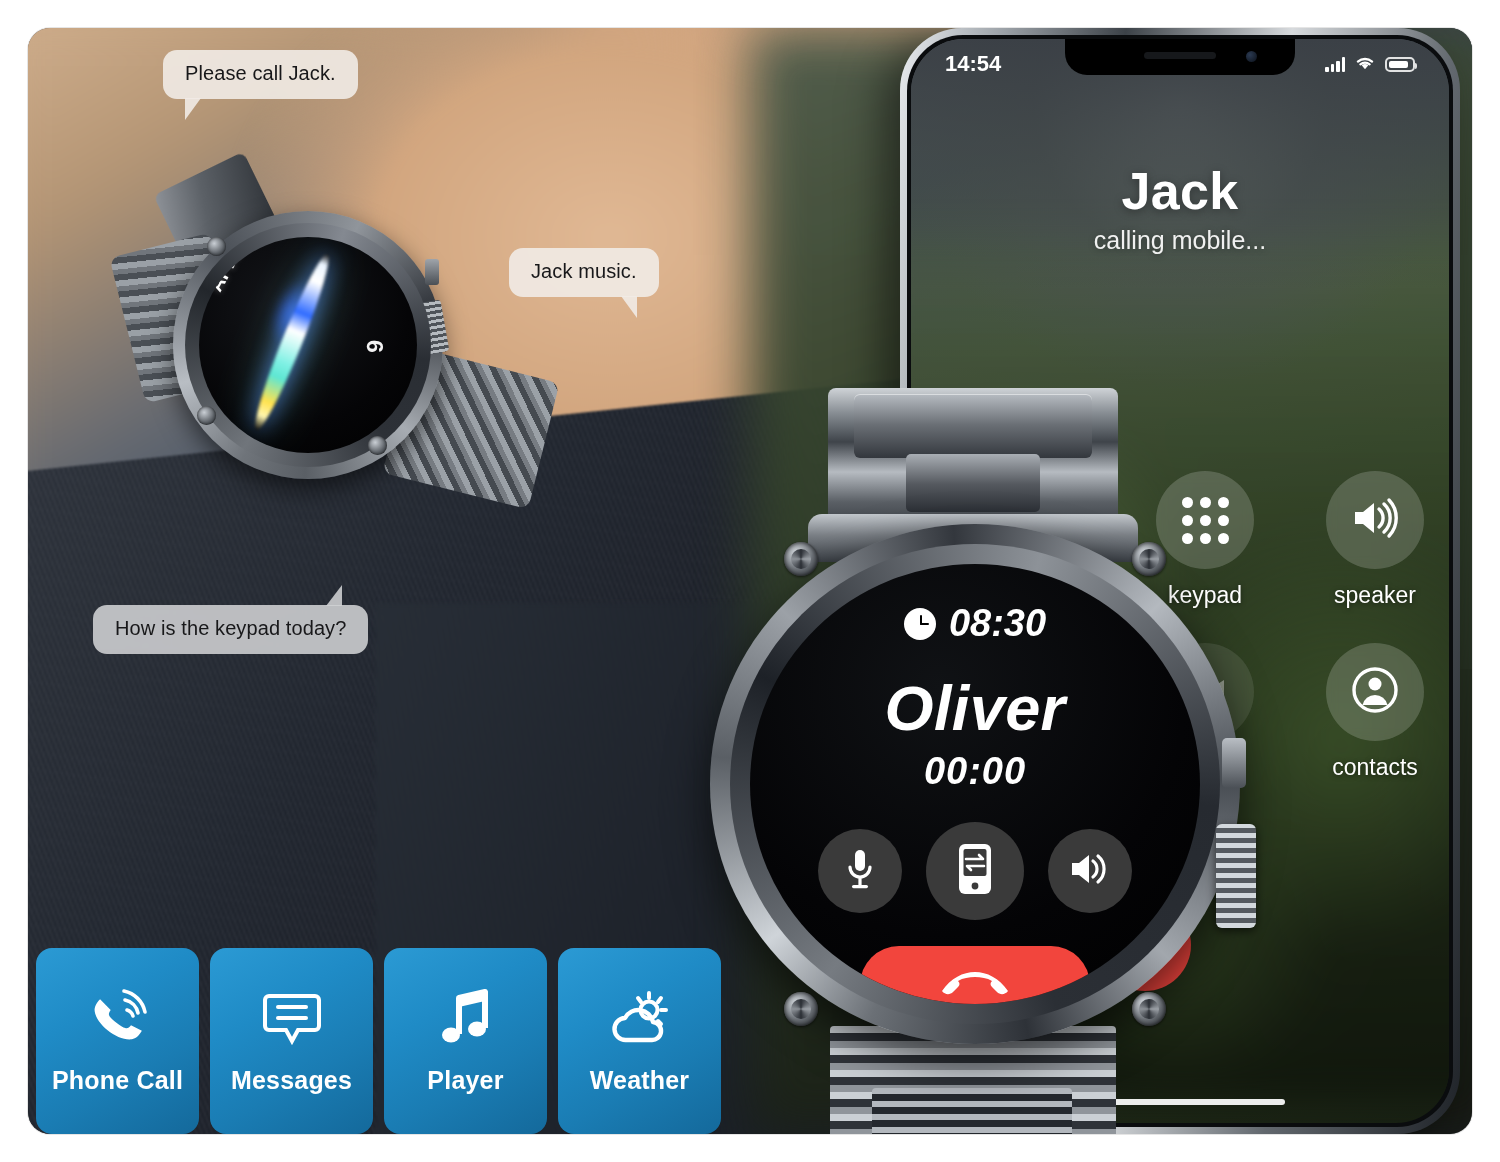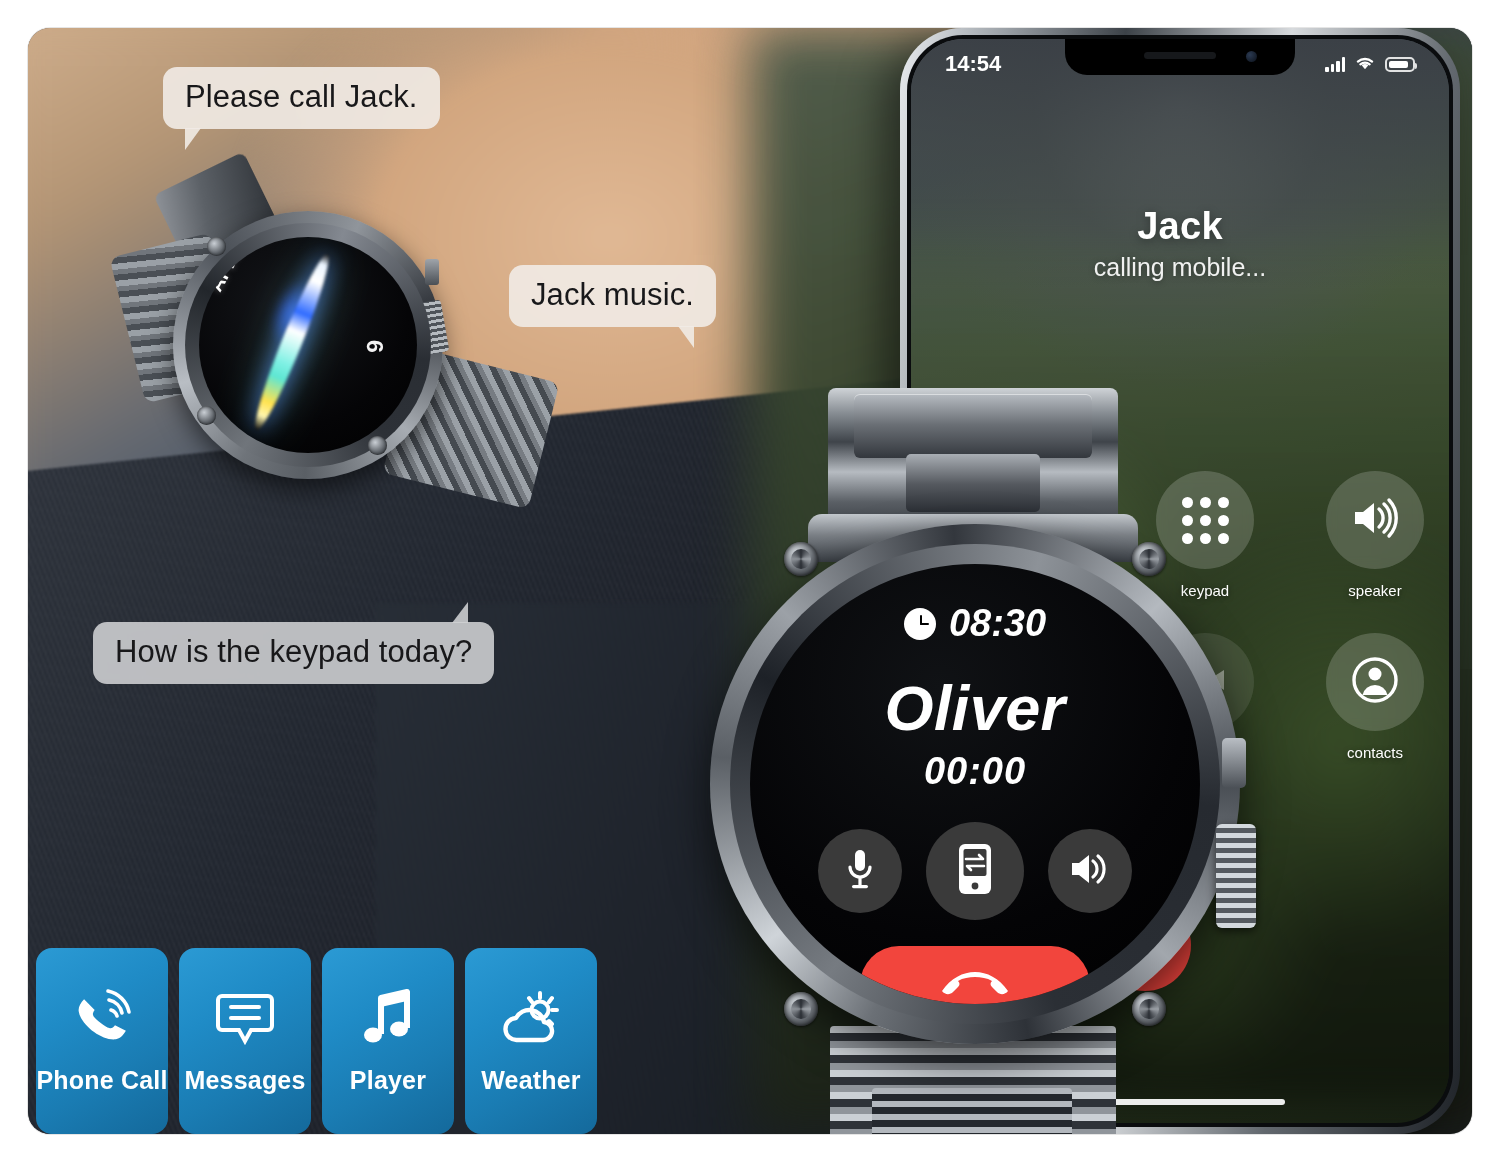--- a/index.html
+++ b/index.html
@@ -58,24 +58,23 @@
     position:absolute; left:6%; top:44%; width:26%; height:14%;
     background:linear-gradient(100deg,#e8e6e0,#c9c6bd);
     transform:rotate(-18deg); filter:blur(5px); opacity:.85;
     border-radius:40%;
   }
 
   
   .bubble{
     position:absolute; padding:12px 22px 14px;
     border-radius:14px; color:#18181a; white-space:nowrap;
-    font-size:31px; letter-spacing:.1px;
+    font-size:20px; letter-spacing:.1px;
     background:rgba(241,235,229,.90);
     backdrop-filter:blur(2px);
-    margin-top:17px;
   }
   .bubble.grey{ background:rgba(208,210,212,.88); }
   .bubble .tail{
     position:absolute; width:0; height:0;
   }
   .b1{ left:135px; top:22px; }
   .b1 .tail{ left:22px; bottom:-21px;
     border-left:16px solid rgba(241,235,229,.90);
     border-right:10px solid transparent;
     border-bottom:22px solid transparent; }
@@ -220,36 +219,36 @@
   .status-icons{ display:flex; align-items:center; gap:9px; }
   .sig{ display:flex; align-items:flex-end; gap:2px; height:15px; }
   .sig i{ width:3.5px; background:#fff; border-radius:1px; display:block; }
   .batt{ width:30px; height:15px; border:2px solid rgba(255,255,255,.85);
     border-radius:5px; position:relative; padding:2px; }
   .batt::after{ content:""; position:absolute; right:-4px; top:4px; width:2.5px; height:6px;
     background:rgba(255,255,255,.85); border-radius:0 2px 2px 0; }
   .batt i{ display:block; width:86%; height:100%; background:#fff; border-radius:2px; }
 
   .callee{ position:absolute; left:0; top:122px; width:100%; text-align:center; color:#fff; }
-  .callee .nm{ font-size:38px; font-weight:700; letter-spacing:.3px; text-shadow:0 2px 10px rgba(0,0,0,.35);margin-top:44px; }
+  .callee .nm{ font-size:52px; font-weight:700; letter-spacing:.3px; text-shadow:0 2px 10px rgba(0,0,0,.35); }
   .callee .sub{ font-size:25px; margin-top:5px; color:rgba(255,255,255,.92);
     text-shadow:0 1px 6px rgba(0,0,0,.35); }
 
   .ph-grid{
     position:absolute; left:224px; top:432px; width:310px;
     display:grid; grid-template-columns:1fr 1fr; row-gap:34px; column-gap:30px;
   }
   .ph-btn{ display:flex; flex-direction:column; align-items:center; gap:13px; }
   .ph-circ{
     width:98px; height:98px; border-radius:50%;
     background:rgba(255,255,255,.18);
     backdrop-filter:blur(6px);
     display:flex; align-items:center; justify-content:center;
   }
-  .ph-lbl{ color:#fff; font-size:15px; text-shadow:0 1px 5px rgba(0,0,0,.5); }
+  .ph-lbl{ color:#fff; font-size:23px; text-shadow:0 1px 5px rgba(0,0,0,.5); }
   .dots{ display:grid; grid-template-columns:repeat(3,11px); gap:7px; }
   .dots i{ width:11px; height:11px; border-radius:50%; background:#fff; display:block; }
   .ph-end{
     position:absolute; left:188px; top:860px; width:92px; height:92px;
     border-radius:50%; background:#f0453e;
     display:flex; align-items:center; justify-content:center;
   }
   .home-ind{
     position:absolute; left:50%; bottom:18px; transform:translateX(-50%);
     width:210px; height:6px; border-radius:3px; background:rgba(255,255,255,.92);
@@ -344,21 +343,21 @@
   }
   .wr-band-bot2{
     position:absolute; left:172px; top:700px; width:200px; height:52px;
     background:repeating-linear-gradient(180deg,#b3b8be 0 6px,#24282e 6px 13px);
     border-radius:4px;
   }
 
   
   .tiles{ position:absolute; left:8px; bottom:0; display:flex; gap:11px; }
   .tile{
-    width:132px; height:186px; border-radius:16px;
+    width:163px; height:186px; border-radius:16px;
     background:linear-gradient(150deg,#2b9ad4 0%,#1f8bc6 34%,#1a7cb3 66%,#14699b 100%);
     display:flex; flex-direction:column; align-items:center; justify-content:center;
     gap:16px; color:#fff;
   }
   .tile .lbl{ font-size:25px; font-weight:700; letter-spacing:.2px; }
   .tile .ico{ width:66px; height:62px; display:flex; align-items:center; justify-content:center; }
 </style>
 </head>
 <body>
 

